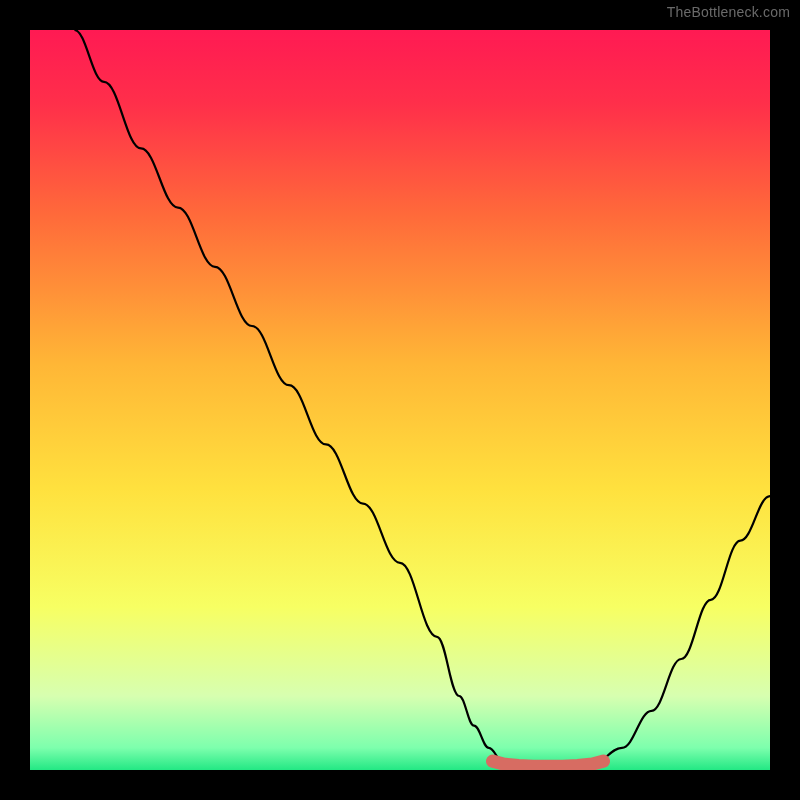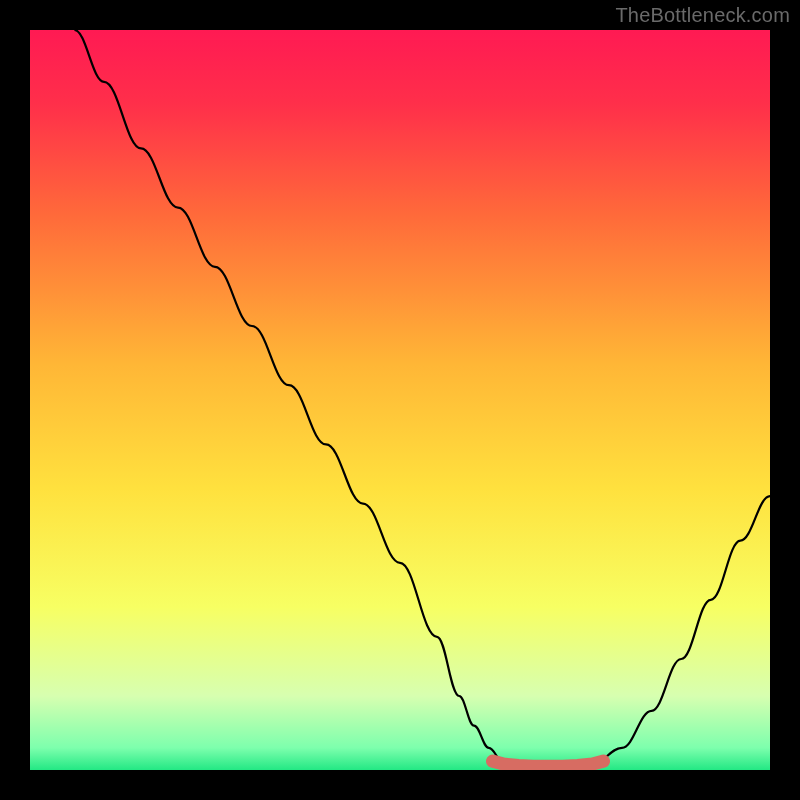--- a/index.html
+++ b/index.html
@@ -17,21 +17,21 @@
     top: 0;
     width: 800px;
     height: 800px;
     background: #000;
   }
   .watermark {
     position: absolute;
     top: 4px;
     right: 10px;
     color: #6a6a6a;
-    font-size: 20px;
+    font-size: 14px;
     letter-spacing: 0.2px;
     font-weight: 500;
   }
   .plot {
     position: absolute;
     left: 30px;
     top: 30px;
     width: 740px;
     height: 740px;
   }

